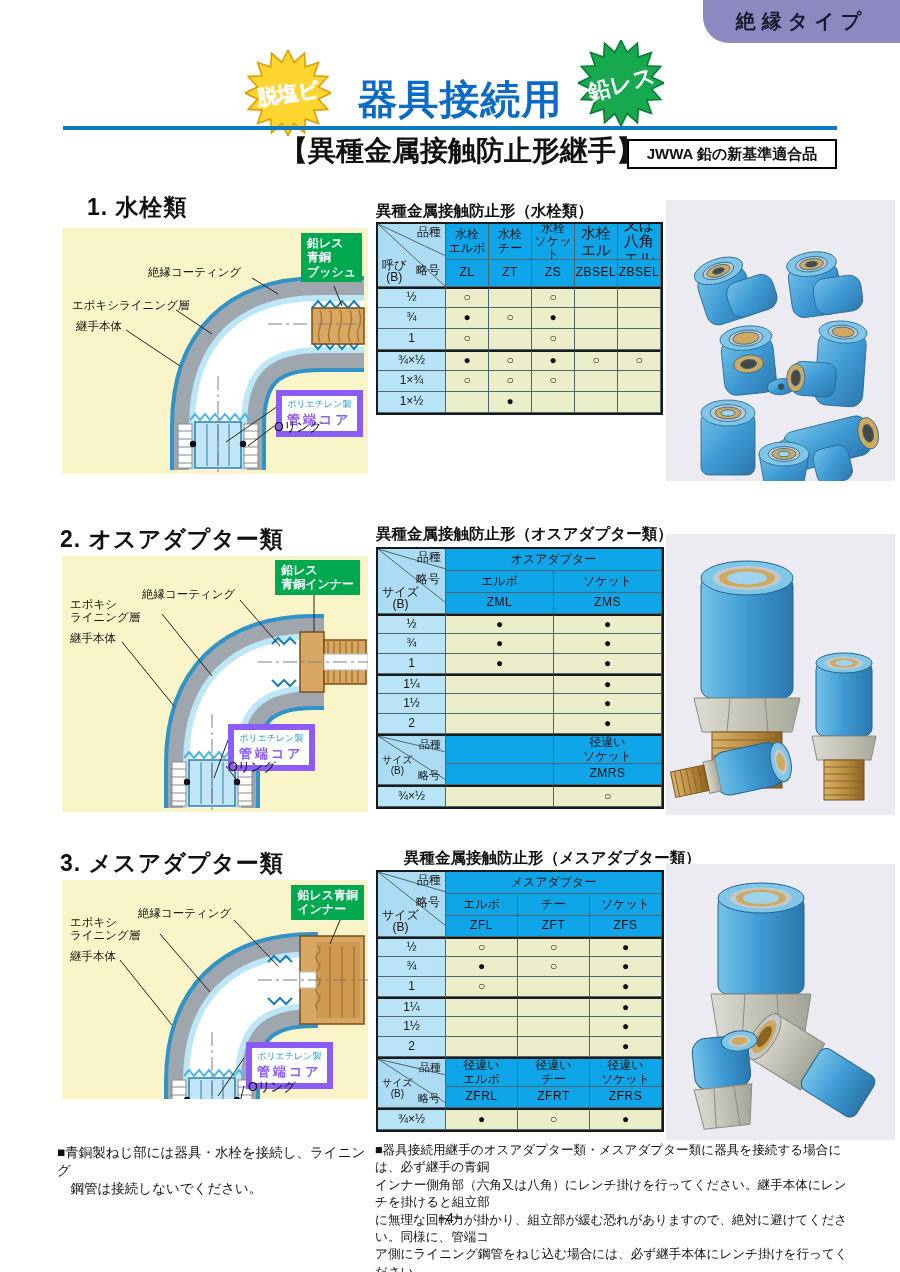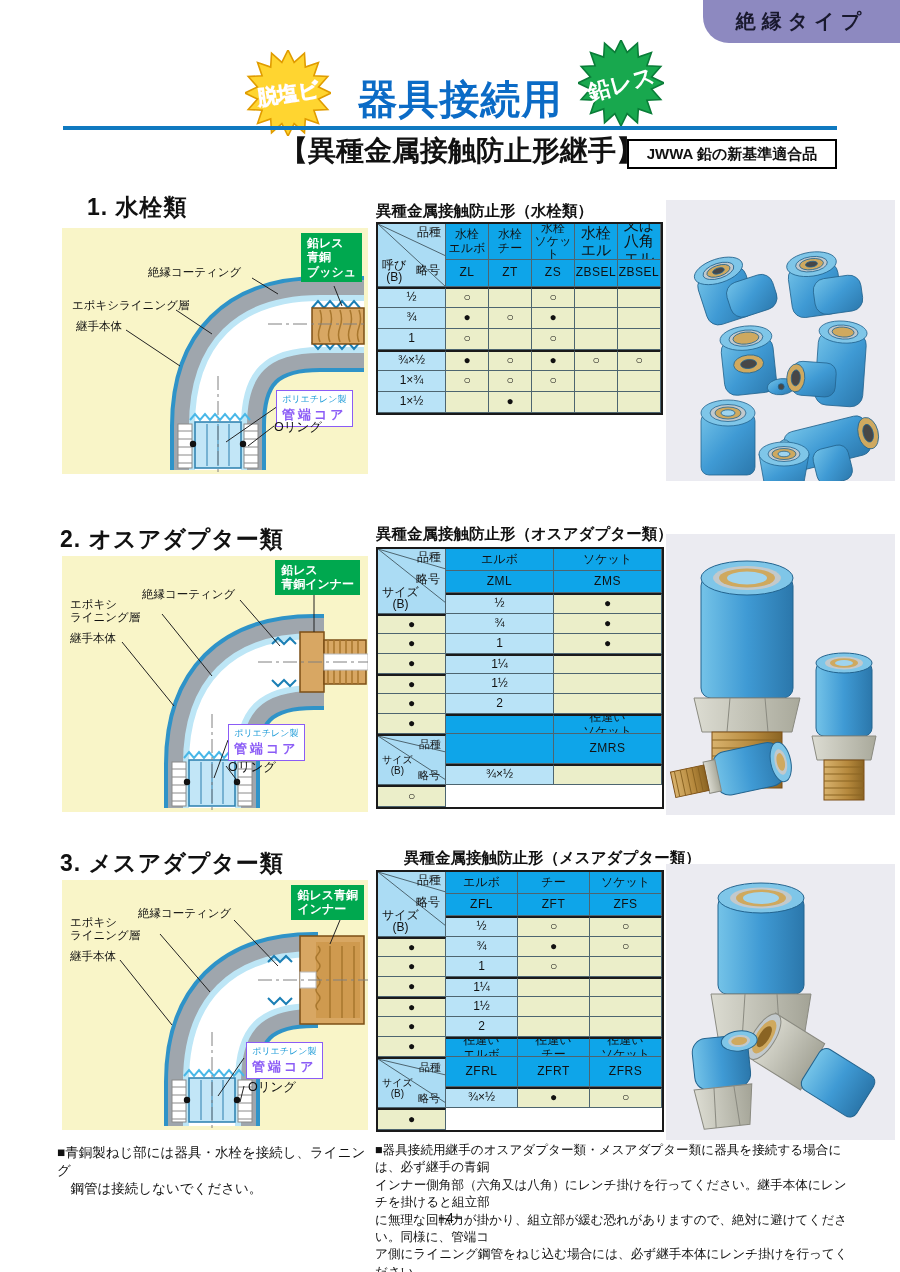--- a/index.html
+++ b/index.html
@@ -20,21 +20,21 @@
   .badge text{font-weight:bold;}
   
   .sec-head{font-size:23px;font-weight:bold;letter-spacing:1px;}
   .tbl-title{font-size:15.5px;font-weight:bold;}
   .dbox{width:306px;background:#f9f5c8;overflow:hidden;}
   .photo{width:229px;background:#ebebf1;overflow:hidden;}
   .lab{position:absolute;font-size:11.5px;line-height:1.15;color:#111;}
   .lab.ml{white-space:pre-line;}
   .glabel{position:absolute;background:#00a84f;color:#fff;font-weight:bold;
           font-size:12px;line-height:1.2;padding:3px 6px;white-space:pre-line;text-align:left;}
-  .corebox{position:absolute;background:#fff;border:1px solid #8b5cf6;padding:2px 5px;text-align:center;}
+  .corebox{position:absolute;background:#fff;border:6px solid #8b5cf6;padding:2px 5px;text-align:center;}
   .corebox .s{display:block;font-size:9px;color:#1f9cd8;letter-spacing:0px;}
   .corebox .b{display:block;font-size:13px;font-weight:bold;color:#8b5cf6;letter-spacing:3px;}
   .oring{position:absolute;font-size:12.5px;text-align:right;}
   
   .tbl{position:absolute;display:grid;background:#fff;border:2px solid #1a1a1a;}
   .tbl>div{border-right:1px solid #4d6570;border-bottom:1px solid #4d6570;
            display:flex;align-items:center;justify-content:center;text-align:center;
            font-size:12px;line-height:1.1;overflow:hidden;}
   .hb{background:#0ea5e9;}
   .sz{background:#b9e3f7;font-size:12.5px;}
@@ -342,20 +342,21 @@
   <div class="corner" style="grid-area:1/1/4/2;">
     <svg width="68" height="65">
         <line x1="0" y1="0" x2="68" y2="20" stroke="#4d6570"></line>
         <line x1="0" y1="0" x2="68" y2="54" stroke="#4d6570"></line>
       </svg>
     <span class="ck">品種</span>
     <span class="cc" style="top:24px;">略号</span>
     <span class="cs">サイズ
 (B)</span>
   </div>
+  <div class="hb group" style="grid-area:1/2/2/4;">オスアダプター</div>
   <div class="hb name">エルボ</div>
   <div class="hb name">ソケット</div>
   <div class="hb code">ZML</div>
   <div class="hb code">ZMS</div>
 
   <div class="sz bt2">½</div>
   <div class="dg mark bt2">●</div>
   <div class="dg mark bt2">●</div>
   <div class="sz">¾</div>
   <div class="dg mark">●</div>
@@ -440,21 +441,21 @@
       <path d="M-18,-16 h12 v32 h-12 Z" fill="url(#gh2)" stroke="#8a8a80"></path>
       <path d="M-52,-13 h34 v26 h-34 Z" fill="url(#br2)" stroke="#7c4f16"></path>
       <path d="M-48,-13 v26 M-42,-13 v26 M-36,-13 v26 M-30,-13 v26 M-24,-13 v26" stroke="#8a6423"></path>
     </g>
   </svg>
 </div>
 
 <div class="abs sec-head" style="left:60px;top:848px;">3. メスアダプター類</div>
 <div class="abs tbl-title" style="left:371px;top:848px;margin-left:33px;">異種金属接触防止形（メスアダプター類）</div>
 
-<div class="abs dbox" style="left:62px;top:880px;height:250px;">
+<div class="abs dbox" style="left:62px;top:880px;height:219px;">
   <svg width="306" height="250" viewBox="0 0 306 250">
     <path d="M150,246 V202 Q150,100 252,100 H256" fill="none" stroke="#2f93c8" stroke-width="96"></path>
     <path d="M150,246 V202 Q150,100 252,100 H256" fill="none" stroke="#9fa6ad" stroke-width="88"></path>
     <path d="M150,246 V202 Q150,100 252,100 H256" fill="none" stroke="#bde6f6" stroke-width="58"></path>
     <path d="M150,246 V202 Q150,100 252,100 H256" fill="none" stroke="#ffffff" stroke-width="46"></path>
 
     <path d="M206,82 l6,-6 6,6 6,-6 6,6 M206,118 l6,6 6,-6 6,6 6,-6" fill="none" stroke="#1b7fb5" stroke-width="2"></path>
 
     <rect x="238" y="56" width="64" height="88" fill="#d8a763" stroke="#7c4f16" stroke-width="1.5"></rect>
     <rect x="254" y="62" width="44" height="76" fill="#cf9a4f"></rect>
@@ -501,20 +502,21 @@
   <div class="corner" style="grid-area:1/1/4/2;">
     <svg width="68" height="65">
         <line x1="0" y1="0" x2="68" y2="20" stroke="#4d6570"></line>
         <line x1="0" y1="0" x2="68" y2="54" stroke="#4d6570"></line>
       </svg>
     <span class="ck">品種</span>
     <span class="cc" style="top:24px;">略号</span>
     <span class="cs">サイズ
 (B)</span>
   </div>
+  <div class="hb group" style="grid-area:1/2/2/5;">メスアダプター</div>
   <div class="hb name">エルボ</div>
   <div class="hb name">チー</div>
   <div class="hb name">ソケット</div>
   <div class="hb code">ZFL</div>
   <div class="hb code">ZFT</div>
   <div class="hb code">ZFS</div>
 
   <div class="sz bt2">½</div>
   <div class="dg mark bt2">○</div>
   <div class="dg mark bt2">○</div>

